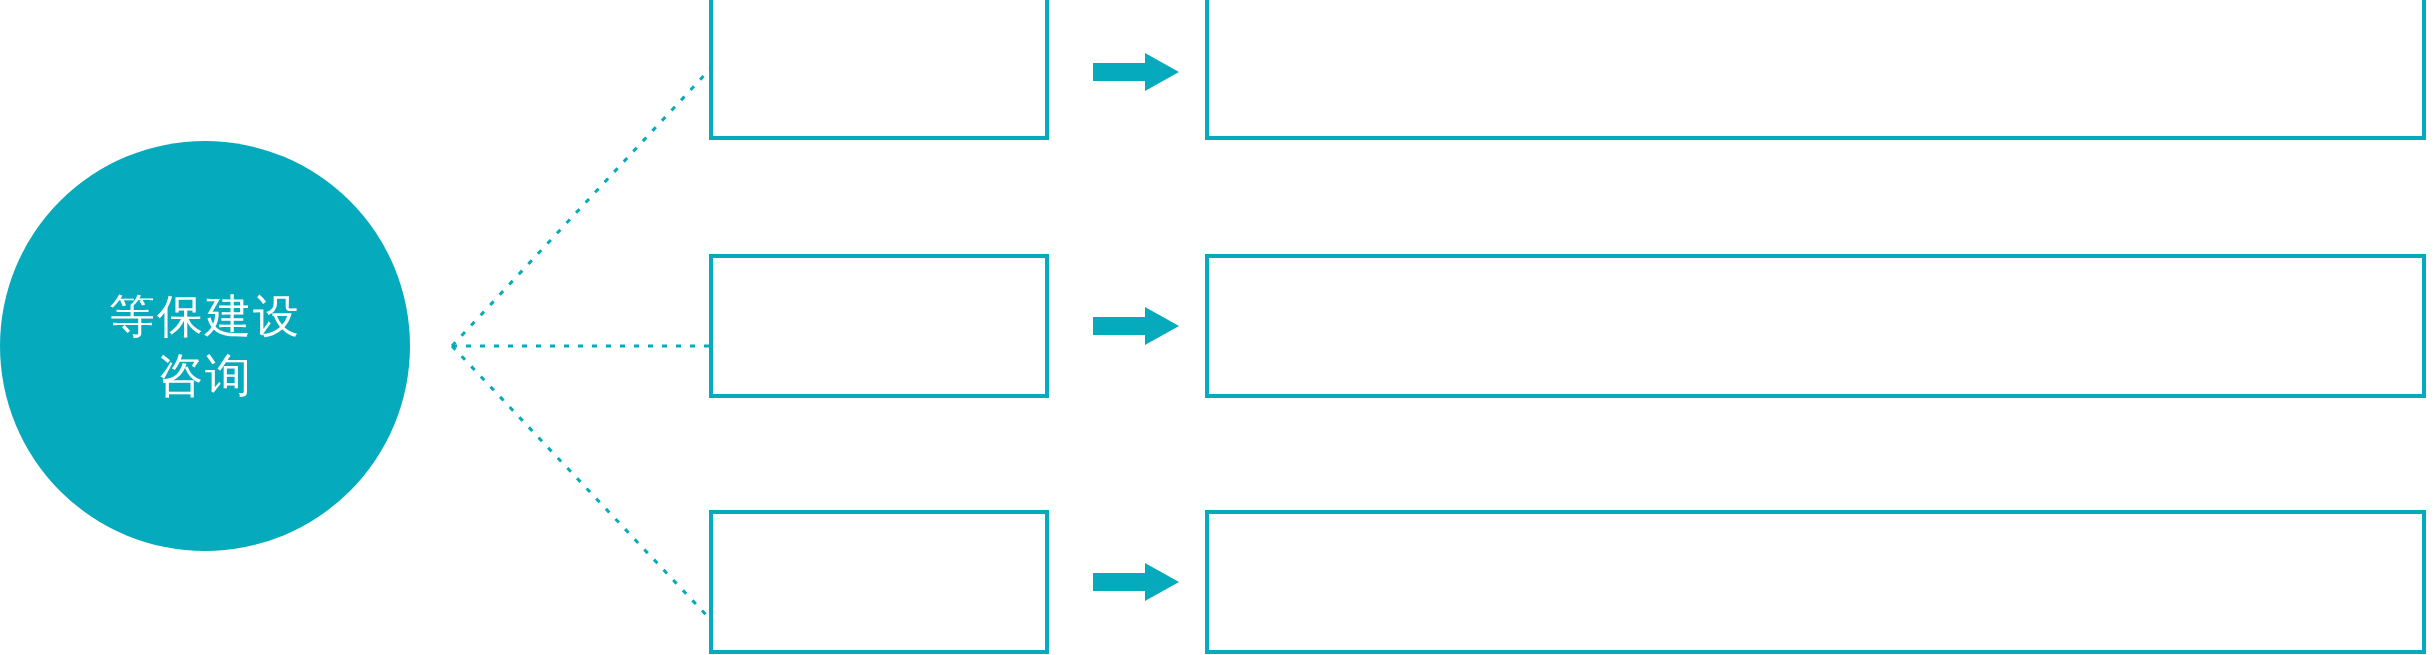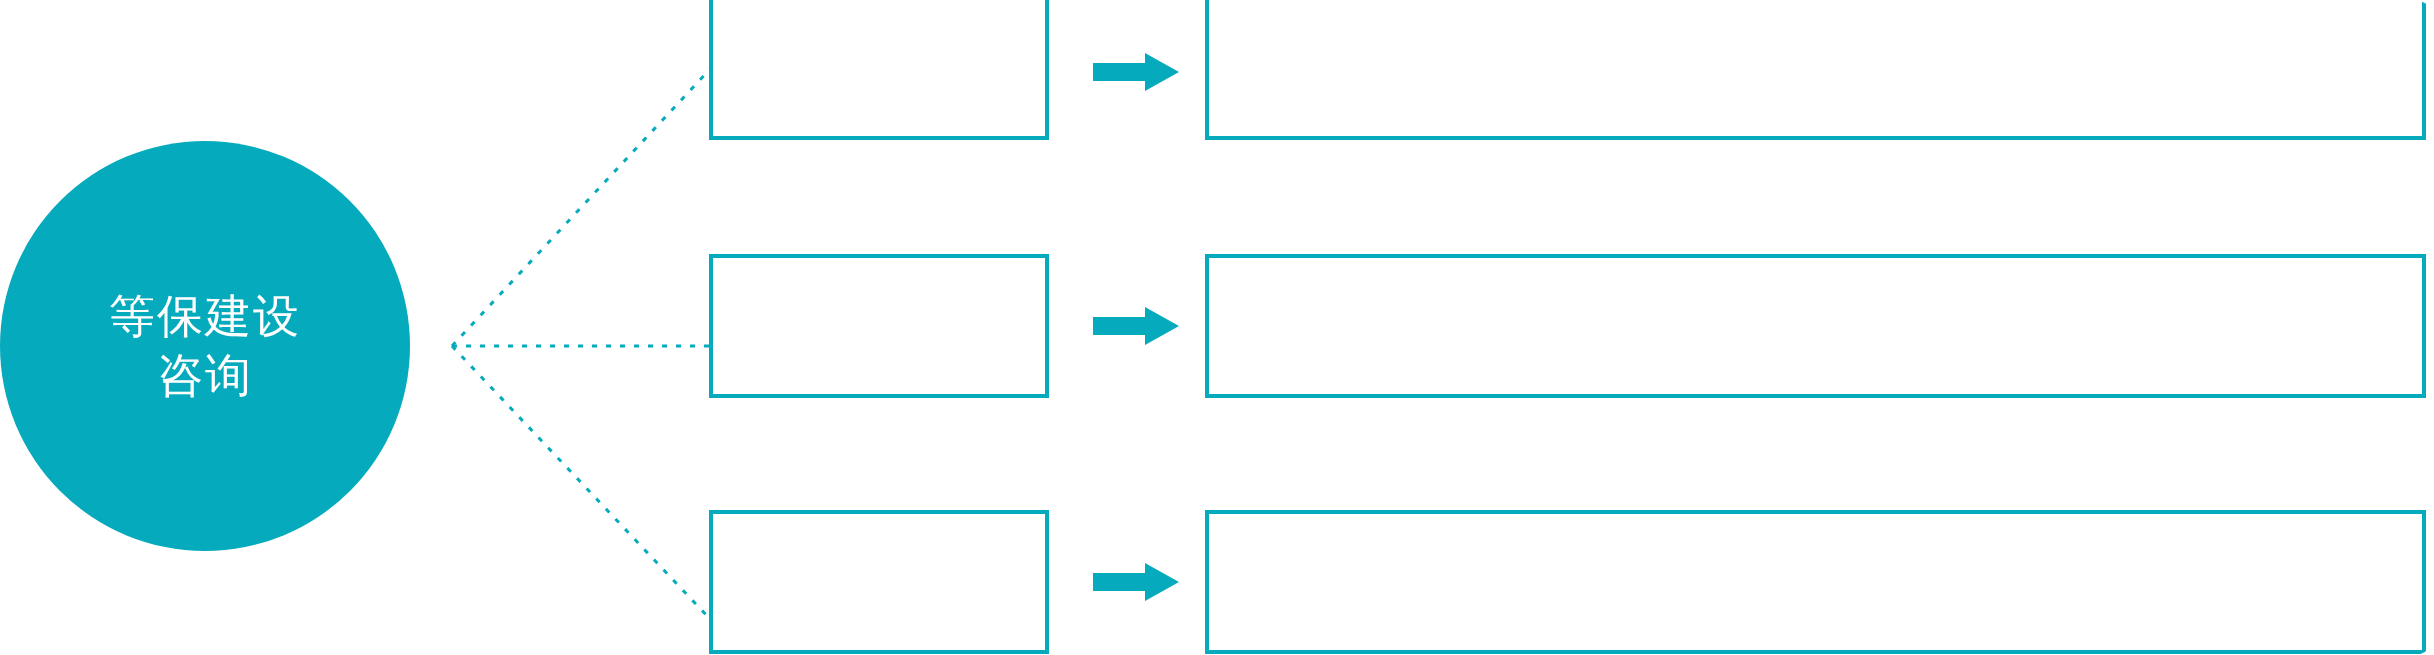--- a/index.html
+++ b/index.html
@@ -10,21 +10,20 @@
   }
   body {
     font-family: "Liberation Sans", "DejaVu Sans", sans-serif;
   }
   #canvas {
     position: relative;
     width: 2434px;
     height: 655px;
     background: #ffffff;
     overflow: hidden;
-    border-radius: 20px;
   }
   #svg-layer {
     position: absolute;
     left: 0;
     top: 0;
     width: 2434px;
     height: 655px;
   }
   .hub-circle-label {
     position: absolute;

